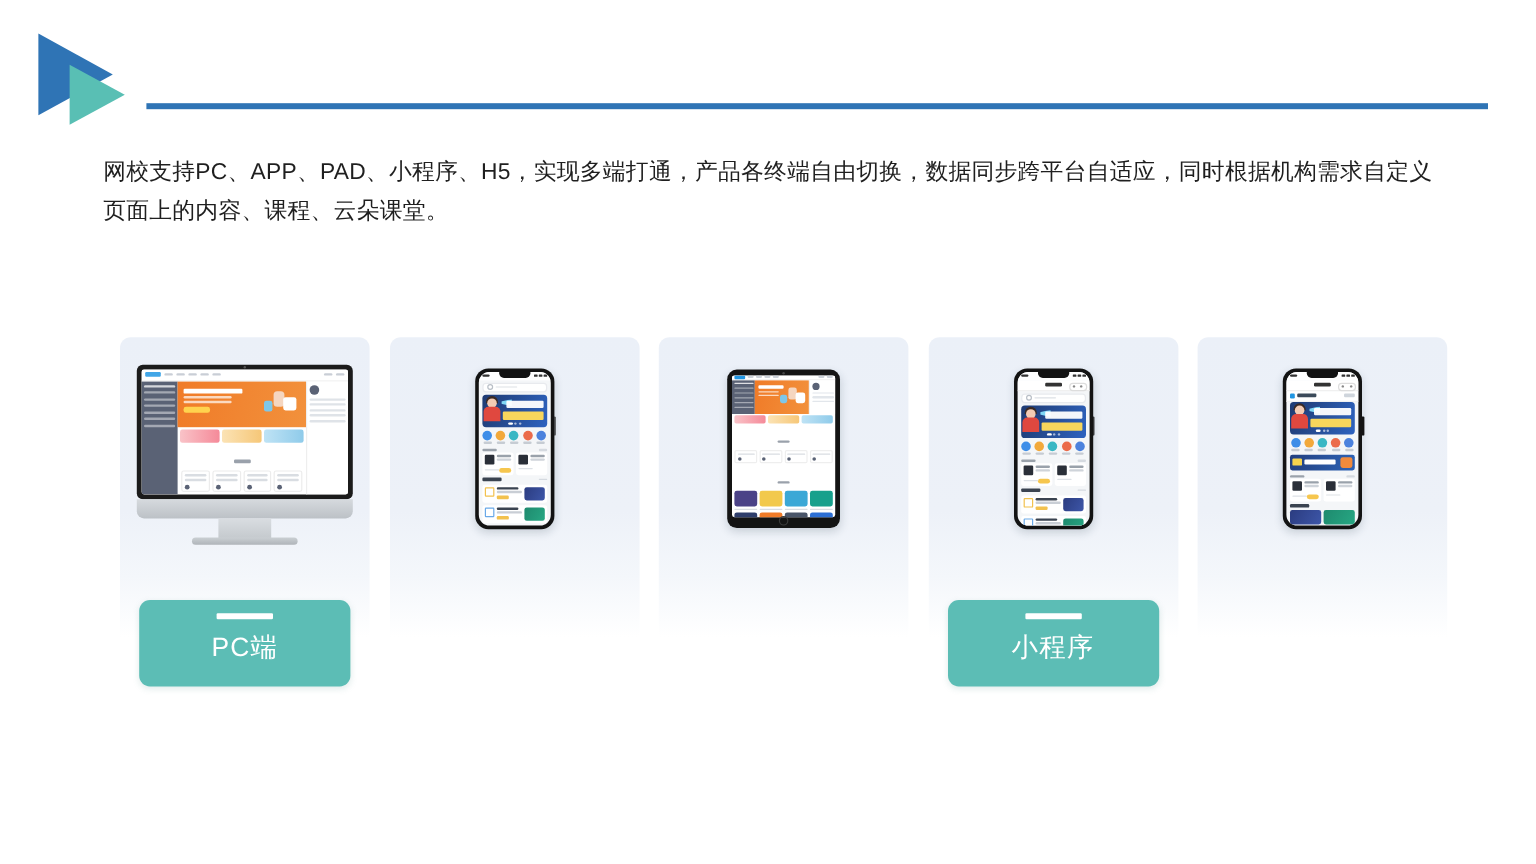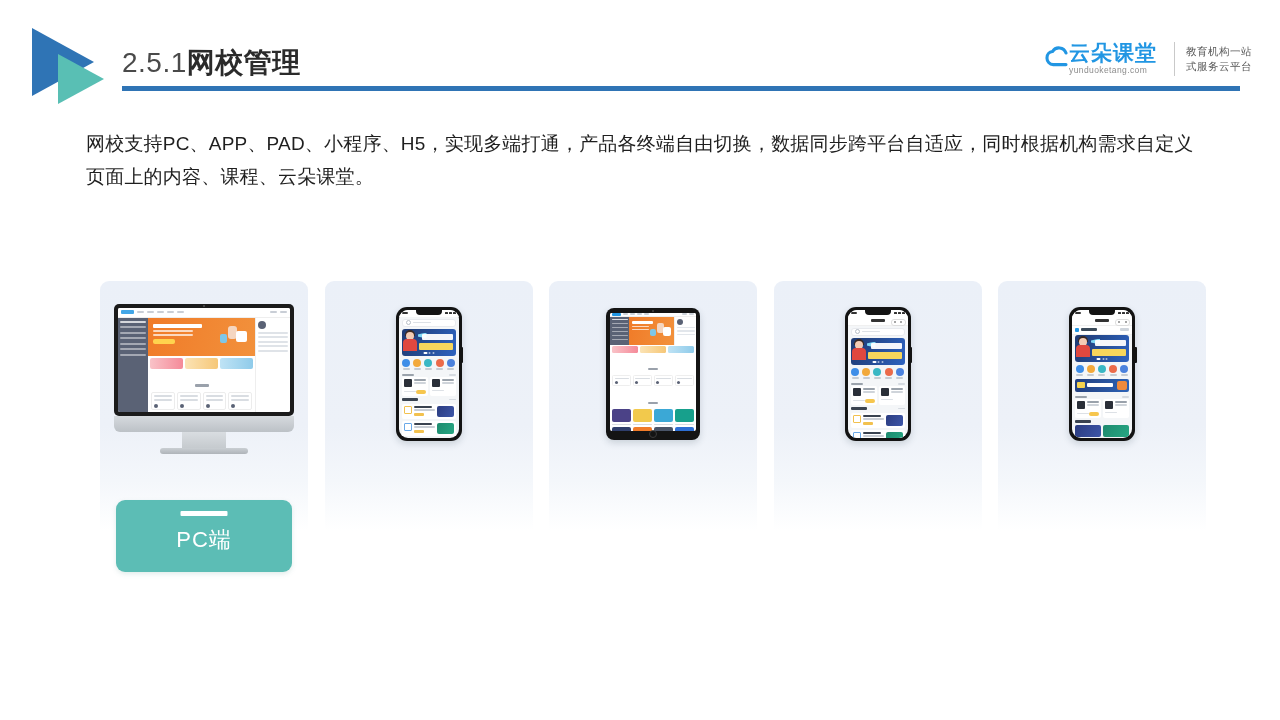--- a/index.html
+++ b/index.html
@@ -479,44 +479,23 @@
 </head>
 <body>
 
 <div class="header">
 
   <div class="logo-mark">
     <div class="tri-blue"></div>
     <div class="tri-teal"></div>
   </div>
 
-  <div class="page-title">
-    <span class="num">2.5.1</span><span class="zh">网校管理</span>
-  </div>
 
   <div class="title-rule"></div>
 
-  <div class="brand">
-    <div class="brand-logo">
-      <div class="cloud-ico">
-        <svg width="30" height="26" viewBox="0 0 30 26">
-          <path d="M22 7 A7.5 7.5 0 0 0 8.5 5.5 A6.2 6.2 0 0 0 3 11.8 A6.4 6.4 0 0 0 9.2 18.6 L22 18.6" fill="none" stroke="#2196E3" stroke-width="3.1" stroke-linecap="round"></path>
-        </svg>
-      </div>
-      <div class="brand-words">
-        <span class="brand-cn">云朵课堂</span>
-        <span class="brand-en">yunduoketang.com</span>
-      </div>
-    </div>
-    <div class="brand-divider"></div>
-    <div class="brand-tag">
-      <span>教育机构一站</span>
-      <span>式服务云平台</span>
-    </div>
-  </div>
 </div>
 
 <div class="intro">网校支持PC、APP、PAD、小程序、H5，实现多端打通，产品各终端自由切换，数据同步跨平台自适应，同时根据机构需求自定义页面上的内容、课程、云朵课堂。</div>
 
 <div class="cards">
 
   <div class="card">
     <div class="card-bg"></div>
     <div class="device-zone">
       <div class="imac">
@@ -926,20 +905,24 @@
               <span class="tx">
                   <i></i>
                   <i></i>
                 </span>
               <span class="thumb th-green"></span>
             </div>
           </div>
         </div>
       </div>
     </div>
+    <div class="pill">
+      <div class="pill-bar"></div>
+      <div class="pill-label">小程序</div>
+    </div>
   </div>
 
   <div class="card">
     <div class="card-bg"></div>
     <div class="device-zone">
       <div class="phone">
         <div class="phone-screen">
           <div class="notch"></div>
           <div class="status">
             <span class="t"></span>

